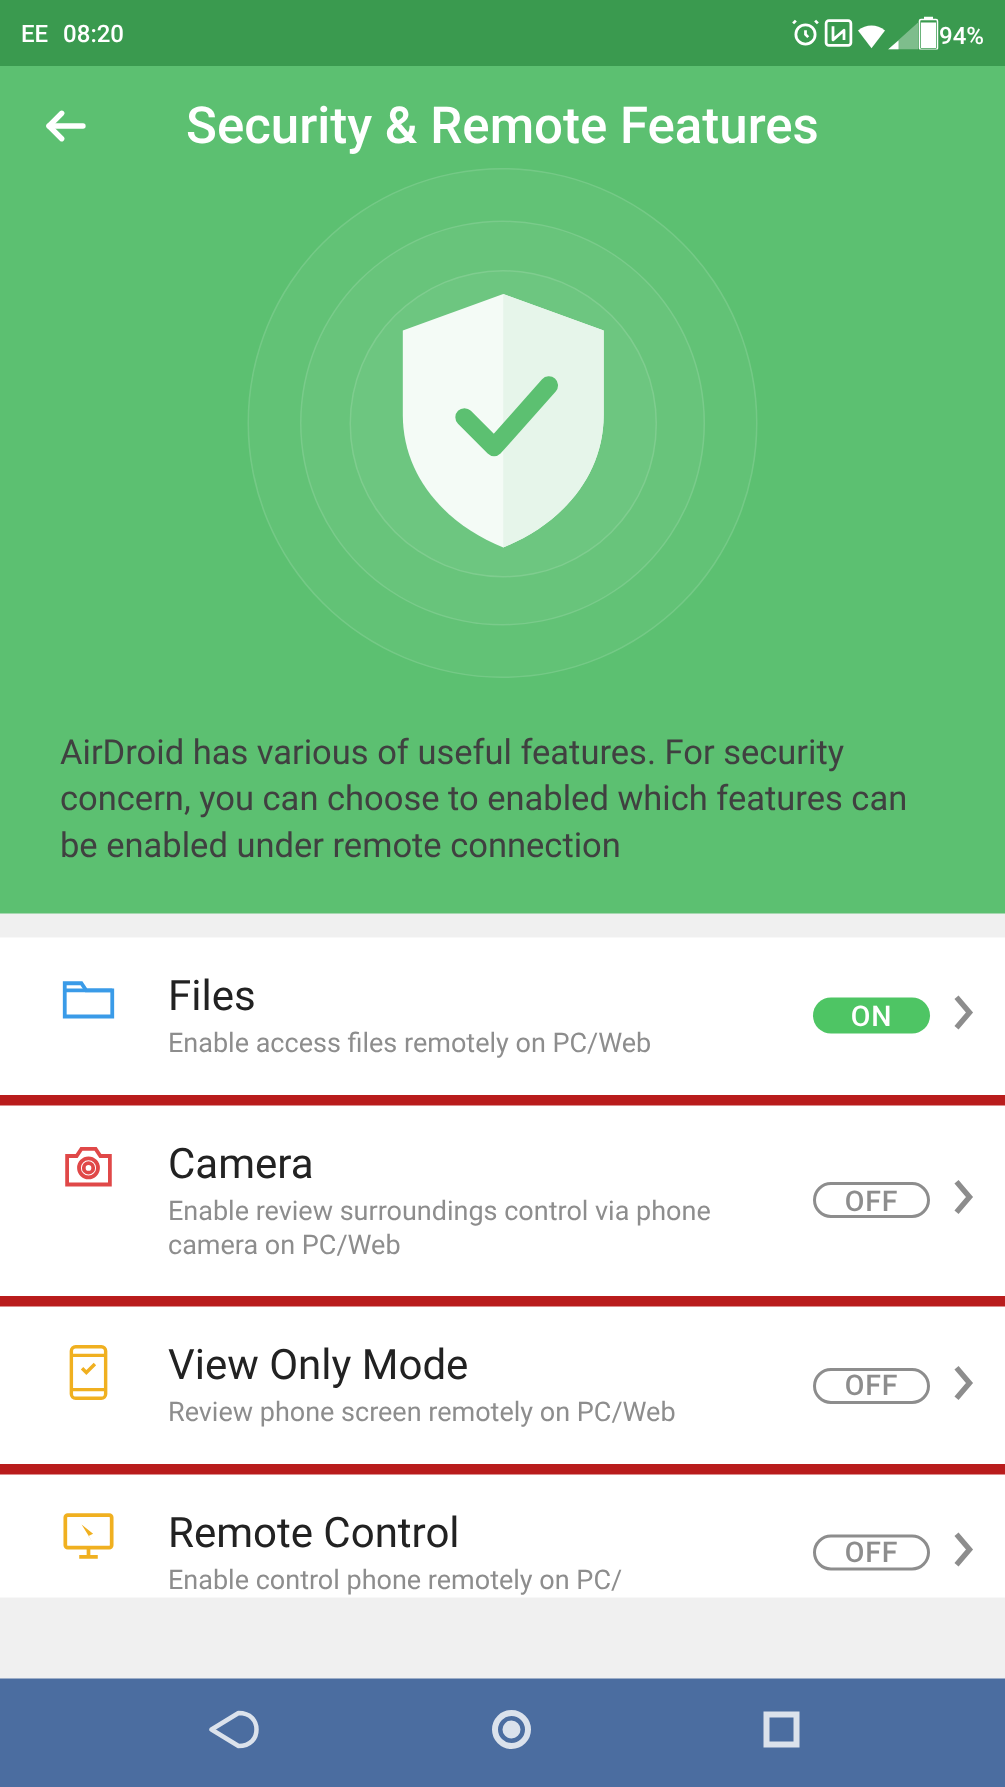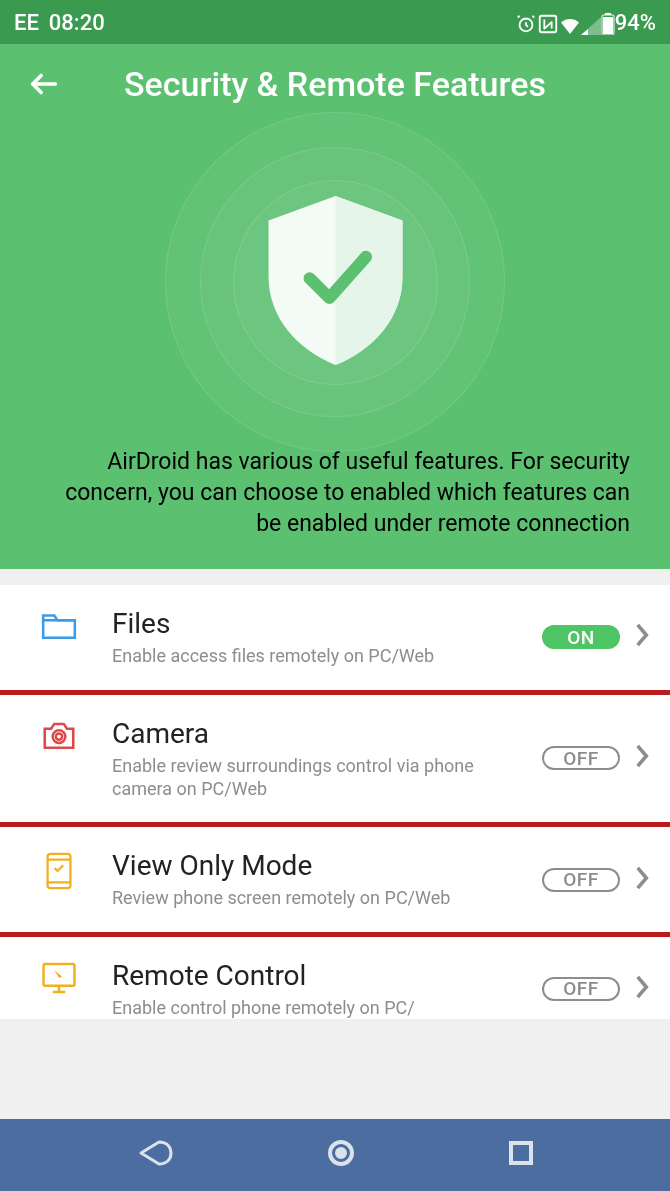--- a/index.html
+++ b/index.html
@@ -14,21 +14,21 @@
 
   
   .status-bar {
     height: 44px;
     background: #3a9a4f;
     color: #fff;
     display: flex;
     align-items: center;
     justify-content: space-between;
     padding: 0 14px;
-    font-size: 22px;
+    font-size: 16px;
     font-weight: 500;
   }
   .status-left { display: flex; align-items: center; gap: 6px; }
   .status-right { display: flex; align-items: flex-end; }
   .status-right svg { display: block; }
 
   
   .app-header {
     background: #5cc071;
     color: #fff;
@@ -66,37 +66,38 @@
     border-radius: 50%;
     border: 1px solid rgba(255,255,255,0.12);
     background: rgba(255,255,255,0.04);
   }
   .ring.r1 { width: 340px; height: 340px; top: -20px; }
   .ring.r2 { width: 270px; height: 270px; top: 15px; }
   .ring.r3 { width: 205px; height: 205px; top: 48px; }
   .shield-svg { position: relative; z-index: 2; }
 
   .header-desc {
-    color: #000000;
-    text-align: right;
+    color: #404040;
+    text-align: left;
     font-size: 23px;
     line-height: 1.35;
     padding: 6px 40px 0;
+    margin-top: 40px;
   }
 
   
   .settings {
     background: #fff;
     margin-top: 16px;
   }
   .setting-row {
     display: flex;
     align-items: flex-start;
     padding: 22px 20px 22px 38px;
-    border-bottom: 5px solid #b91c1c;
+    border-bottom: 7px solid #b91c1c;
     position: relative;
   }
   .setting-row:last-child { border-bottom: none; }
   .row-icon {
     width: 42px;
     flex-shrink: 0;
     margin-top: 2px;
     margin-right: 32px;
     display: flex; justify-content: center;
   }

